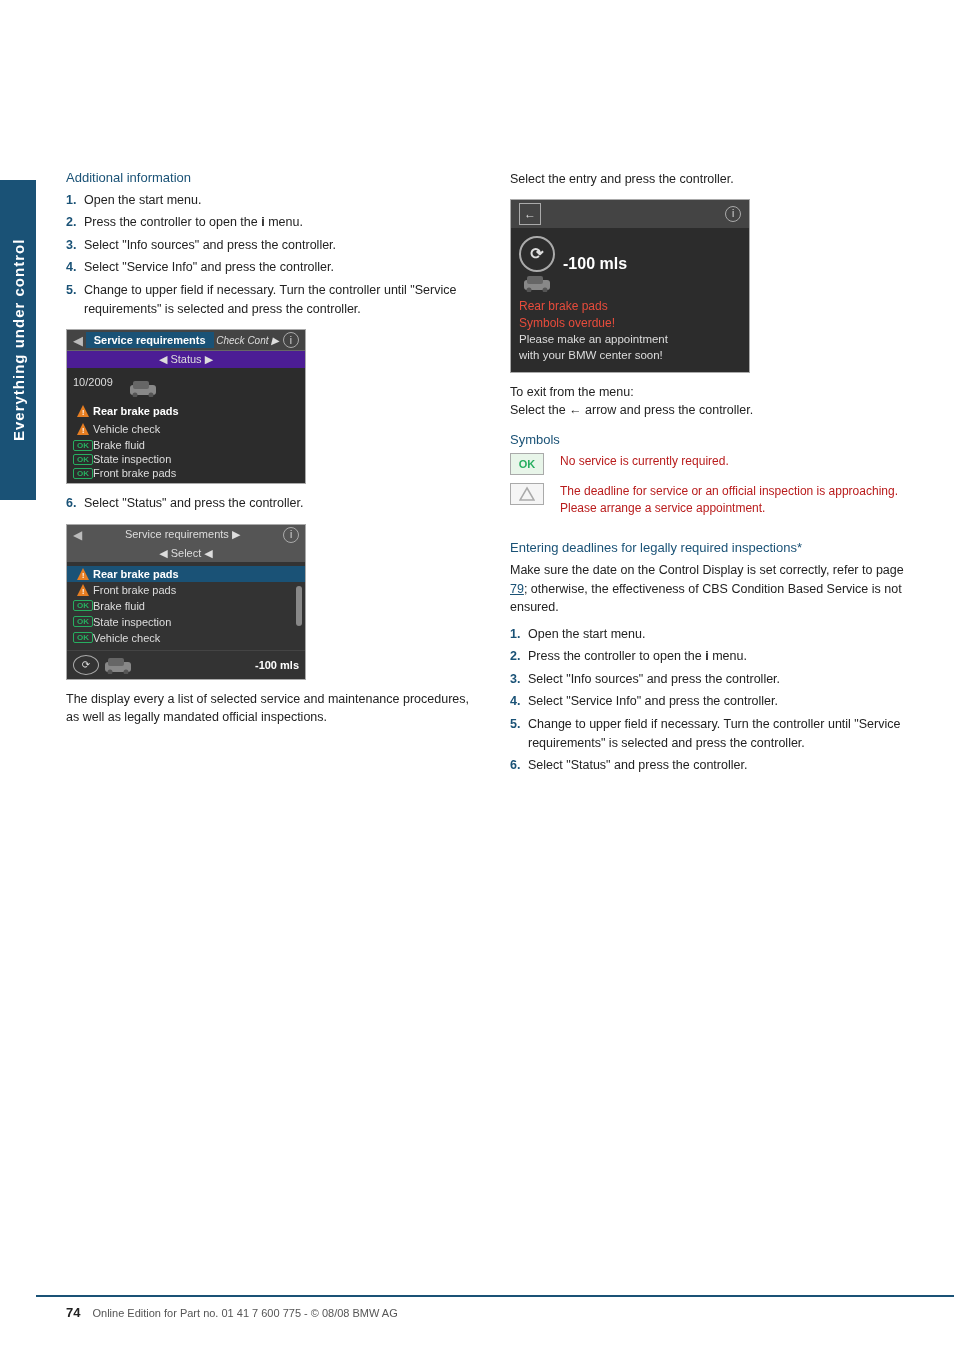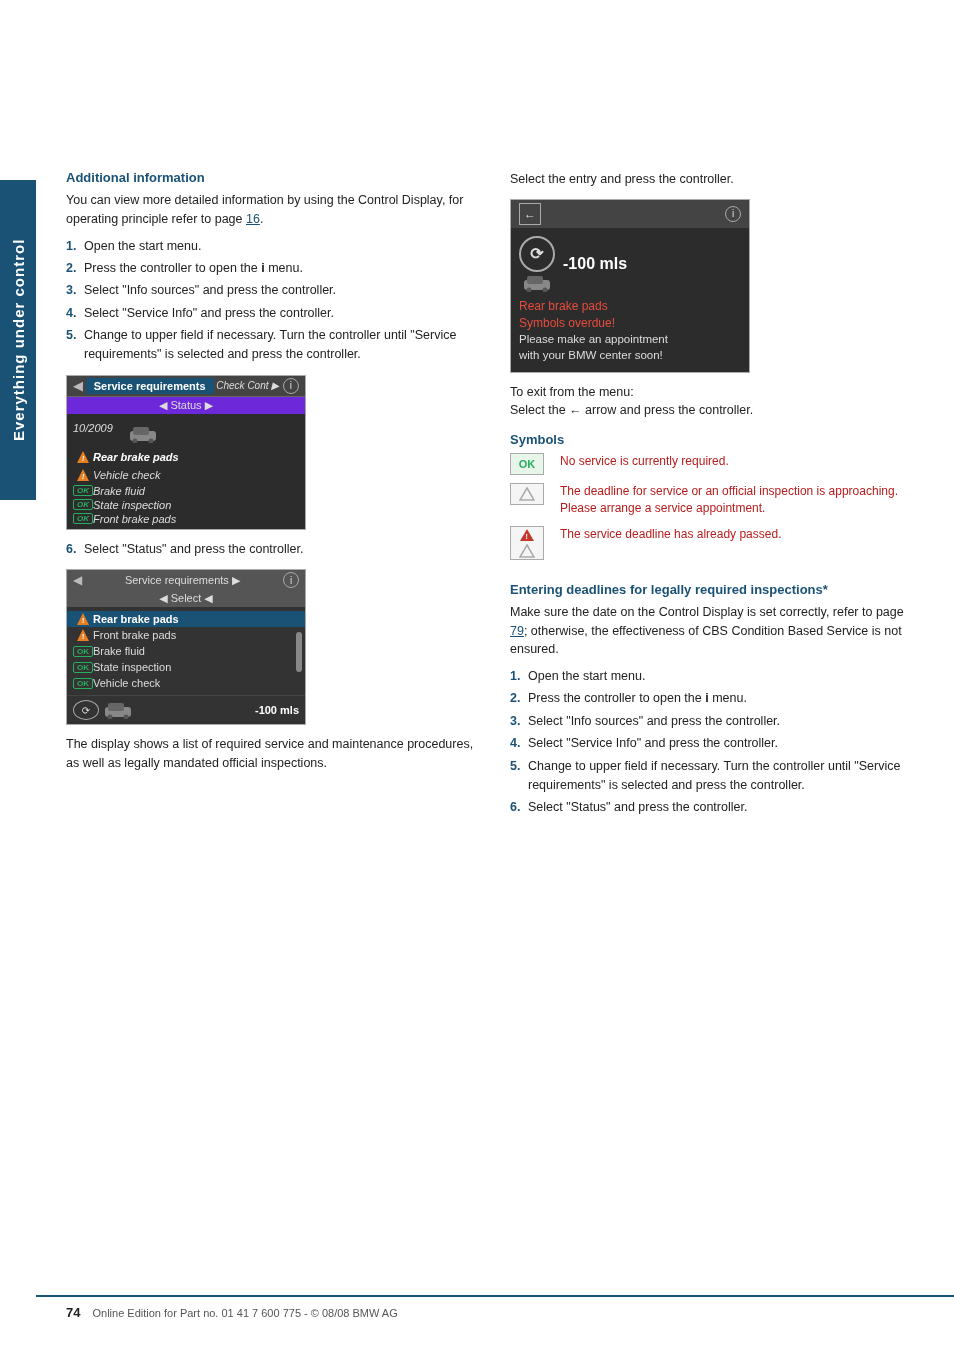--- a/index.html
+++ b/index.html
@@ -41,21 +41,21 @@
       display: grid;
       grid-template-columns: 1fr 1fr;
       gap: 0 30px;
     }
 
     .left-col { }
     .right-col { }
 
     .section-heading {
       color: #1a5276;
-      font-weight: bold;
+      font-weight: normal;
       font-size: 13px;
       margin-bottom: 6px;
     }
 
     .body-text {
       font-size: 12.5px;
       line-height: 1.5;
       margin-bottom: 8px;
       color: #222;
     }
@@ -121,21 +121,21 @@
     }
 
     .screen-header-right {
       display: flex;
       align-items: center;
       gap: 4px;
       font-size: 11px;
     }
 
     .screen-sub-header {
-      background: #6d28d9;
+      background: #4c1d95;
       text-align: center;
       font-size: 11px;
       color: #ddd;
       padding: 2px;
     }
 
     .screen-row {
       display: flex;
       align-items: center;
       padding: 2px 0;
@@ -151,21 +151,20 @@
 
     .screen-row .label-cell {
       flex: 1;
       color: #eee;
     }
 
     .screen-date-block {
       display: flex;
       align-items: flex-start;
       padding: 4px 6px;
-      font-style: italic;
     }
 
     
     .screen2-mockup {
       border: 1px solid #aaa;
       background: #333;
       color: white;
       margin: 10px 0;
       font-size: 12px;
       width: 240px;
@@ -315,23 +314,20 @@
 <div class="sidebar-label">
   <span>Everything under control</span>
 </div>
 
 <div class="main-content">
 
   <div class="left-col">
 
     <h2 class="section-heading">Additional information</h2>
 
-    <p class="body-text">
-      You can view more detailed information by using the Control Display, for operating principle refer to page <span style="color:#1a5276;text-decoration:underline;">16</span>.
-    </p>
 
     <ol class="numbered-list">
       <li>
         <span class="num">1.</span>
         <span>Open the start menu.</span>
       </li>
       <li>
         <span class="num">2.</span>
         Press the controller to open the <strong>i</strong> menu.
       </li>
@@ -493,21 +489,21 @@
               <circle cx="7" cy="16" r="2.5" fill="#555"></circle>
               <circle cx="23" cy="16" r="2.5" fill="#555"></circle>
             </svg>
           </div>
           <span style="font-size:11px;color:#fff;font-weight:bold;">-100 mls</span>
           <div style="width:6px;height:40px;background:#888;border-radius:3px;position:absolute;right:3px;top:40%;"></div>
         </div>
       </div>
     </div>
 
-    <p class="body-text">The display shows a list of required service and maintenance procedures, as well as legally mandated official inspections.</p>
+    <p class="body-text">The display every a list of selected service and maintenance procedures, as well as legally mandated official inspections.</p>
 
   </div>
 
   <div class="right-col">
 
     <p class="body-text">Select the entry and press the controller.</p>
 
     <div class="info-screen">
       <div class="info-screen-header">
         <div class="back-arrow-box">←</div>
@@ -557,32 +553,20 @@
 
       <div class="symbol-row">
         <div style="min-width:34px;height:22px;background:#f5f5f5;border:1px solid #aaa;display:flex;align-items:center;justify-content:center;">
           <svg width="16" height="16" viewBox="0 0 16 16">
             <polygon points="8,2 15,14 1,14" fill="none" stroke="#aaa" stroke-width="1.5"></polygon>
           </svg>
         </div>
         <span class="symbol-text" style="margin-left:8px;">The deadline for service or an official inspection is approaching. Please arrange a service appointment.</span>
       </div>
 
-      <div class="symbol-row" style="margin-top:4px;">
-        <div style="min-width:34px;height:34px;background:#f5f5f5;border:1px solid #aaa;display:flex;flex-direction:column;align-items:center;justify-content:center;gap:2px;">
-          <svg width="16" height="14" viewBox="0 0 16 14">
-            <polygon points="8,1 15,13 1,13" fill="#c0392b"></polygon>
-            <text x="6.5" y="11" font-size="7" fill="white" font-weight="bold">!</text>
-          </svg>
-          <svg width="16" height="14" viewBox="0 0 16 14">
-            <polygon points="8,1 15,13 1,13" fill="none" stroke="#aaa" stroke-width="1.5"></polygon>
-          </svg>
-        </div>
-        <span class="symbol-text" style="margin-left:8px;">The service deadline has already passed.</span>
-      </div>
     </div>
 
     <h2 class="section-heading" style="margin-top:22px;">Entering deadlines for legally required inspections*</h2>
 
     <p class="body-text">
       Make sure the date on the Control Display is set correctly, refer to page <span style="color:#1a5276;text-decoration:underline;">79</span>; otherwise, the effectiveness of CBS Condition Based Service is not ensured.
     </p>
 
     <ol class="numbered-list">
       <li>

